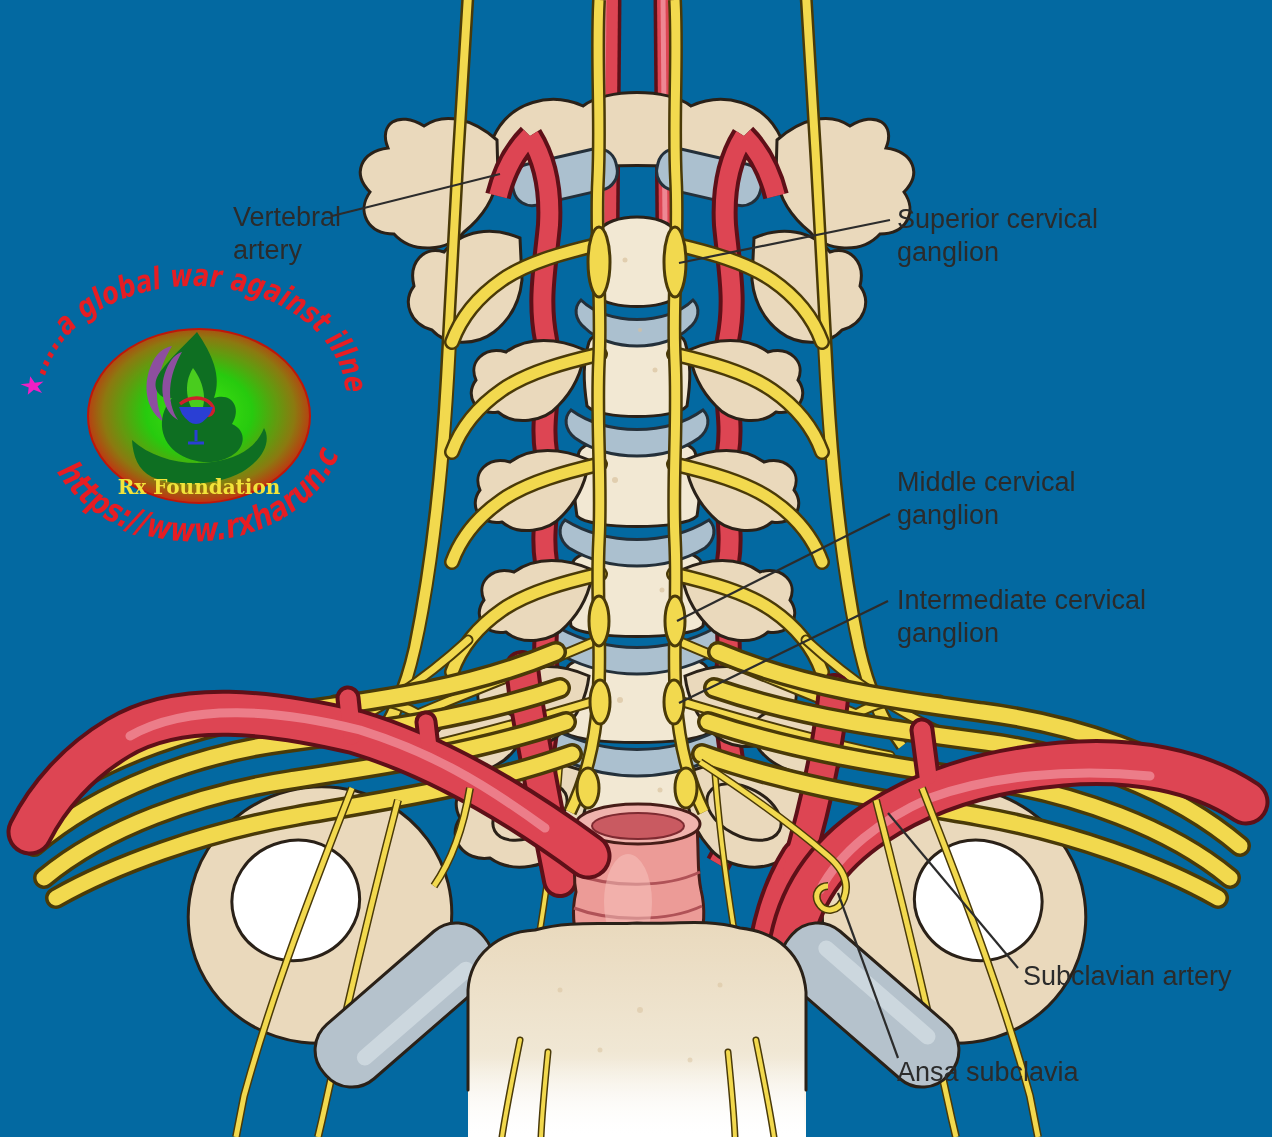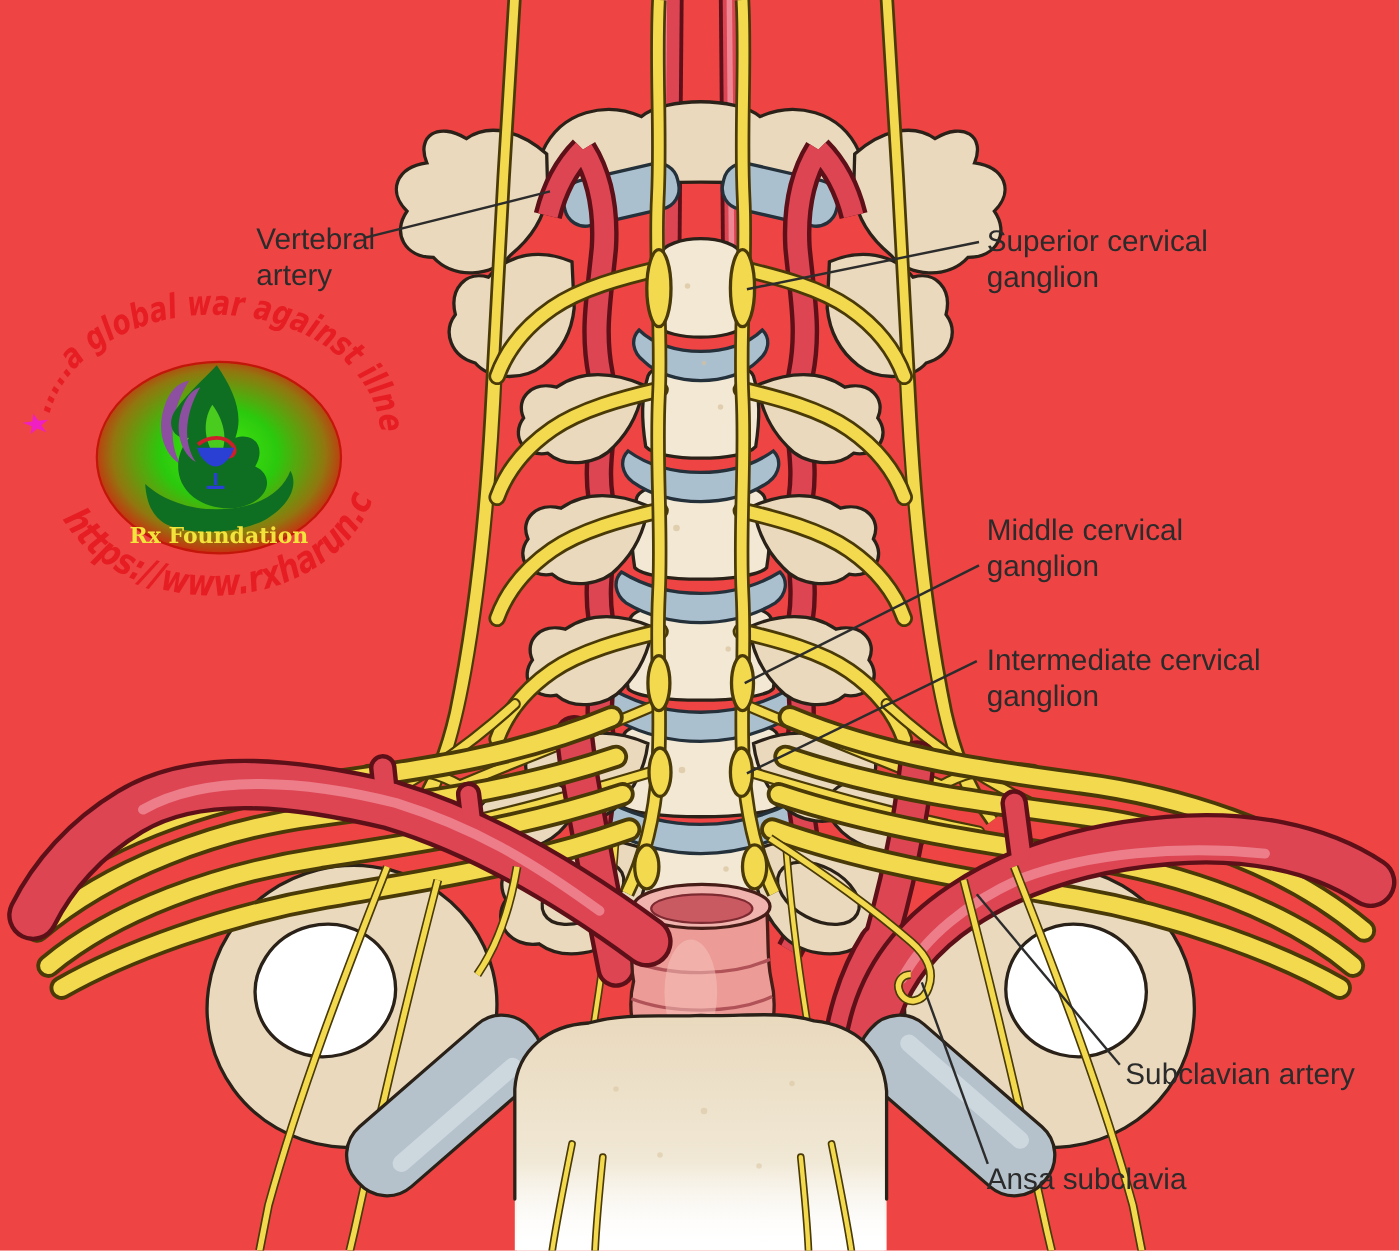--- a/index.html
+++ b/index.html
@@ -1,16 +1,16 @@
 <!DOCTYPE html>
 <html><head>
 <meta charset="utf-8">
 <style>
   html,body{margin:0;padding:0;background:#ffffff;}
-  .stage{position:relative;width:1272px;height:1137px;background:#ef4444;overflow:hidden;
+  .stage{position:relative;width:1272px;height:1137px;background:#0369a1;overflow:hidden;
          font-family:"Liberation Sans",sans-serif;}
   svg{position:absolute;left:0;top:0;}
   .lbl{font-family:"Liberation Sans",sans-serif;font-size:27px;fill:#2b2b2b;}
   .leader{stroke:#2c2c2c;stroke-width:2.2;fill:none;}
   .boneS{fill:#ead9bc;stroke:#2a2118;stroke-width:3;}
   .boneL{fill:#f2e8d3;stroke:#2a2118;stroke-width:3;}
   .disc{fill:#abc0cf;stroke:#24303a;stroke-width:3;}
   .holeW{fill:#ffffff;stroke:#2a2118;stroke-width:3;}
   .wmTop{font-family:"DejaVu Sans",sans-serif;font-weight:bold;font-style:italic;font-size:31px;}
   .wmBot{font-family:"DejaVu Sans",sans-serif;font-weight:bold;font-style:italic;font-size:33px;}

